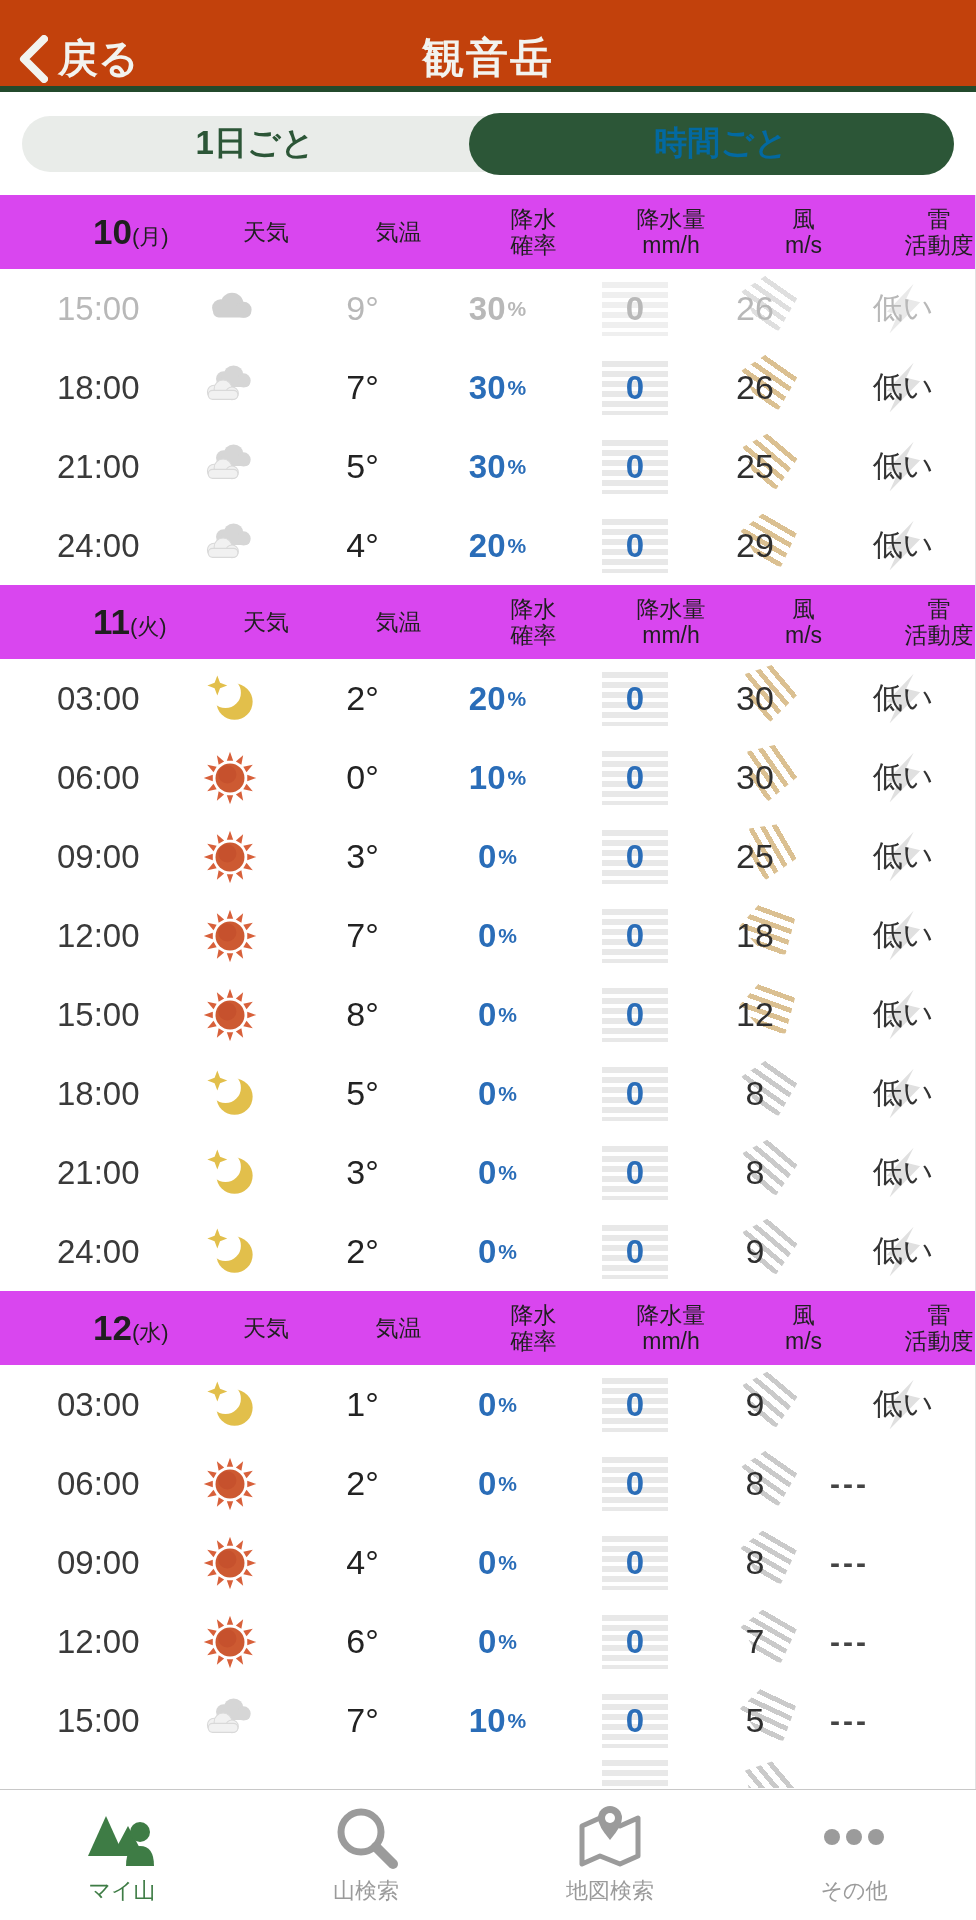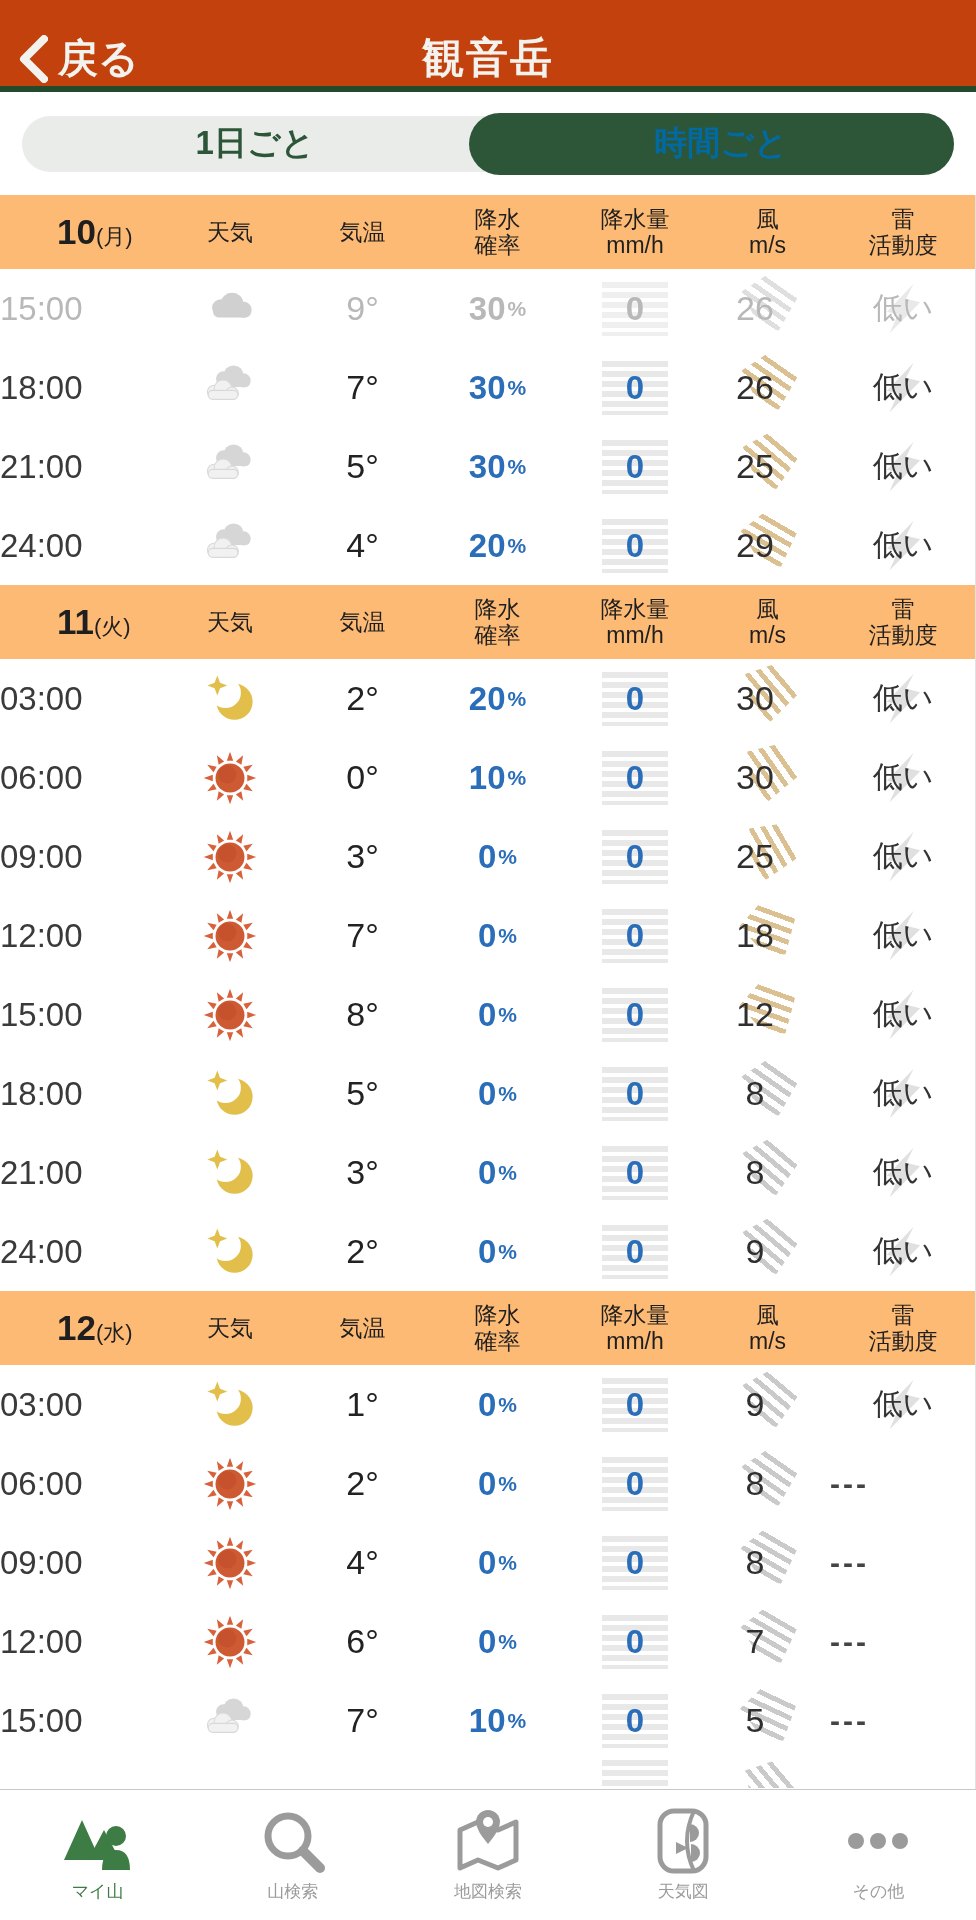--- a/index.html
+++ b/index.html
@@ -38,29 +38,29 @@
     font-size:33px;font-weight:700;color:#2c5637;cursor:pointer;z-index:1;
   }
   .seg-btn.selected{color:#0369a1;}
   
   .table{border-right:1px solid #e2e2e2;}
   .grid{
     display:grid;
     grid-template-columns:165px 130px 135px 135px 140px 125px 146px;
     align-items:center;
   }
-  .dayhead{height:74px;background:#fdba74;color:#1f1f1f;}
+  .dayhead{height:74px;background:#d946ef;color:#1f1f1f;padding-left:36px;}
   .dayhead .datecell{padding-left:57px;}
   .dayhead .d{font-size:35px;font-weight:700;}
   .dayhead .wd{font-size:22px;font-weight:500;}
   .ch{display:flex;flex-direction:column;align-items:center;justify-content:center;
       font-size:23px;line-height:1.15;font-weight:500;text-align:center;}
   .row{height:79px;}
   .cell{display:flex;align-items:center;justify-content:center;position:relative;}
-  .timecell{justify-content:flex-start;font-size:33px;color:#3a3a3a;font-weight:500;}
+  .timecell{justify-content:flex-start;padding-left:57px;font-size:33px;color:#3a3a3a;font-weight:500;}
   .wicon{width:58px;height:58px;display:block;}
   .temp{font-size:34px;color:#222;font-weight:500;}
   .pop{color:#2a6db8;font-weight:700;}
   .pop .n{font-size:33px;}
   .pop .u{font-size:21px;margin-left:2px;}
   .pbox{
     width:66px;height:54px;display:flex;align-items:center;justify-content:center;
     background:repeating-linear-gradient(to bottom,#e8e8e8 0 6px,#ffffff 6px 10px);
     font-size:33px;font-weight:700;color:#2a6db8;
   }
@@ -91,21 +91,21 @@
   .partial{height:29px;overflow:hidden;}
   
   .nav{
     position:absolute;left:0;bottom:0;width:976px;height:130px;
     background:#ffffff;border-top:1px solid #c8c8c8;
     display:flex;
   }
   .nav-item{flex:1;display:flex;flex-direction:column;align-items:center;justify-content:center;
     gap:6px;cursor:pointer;}
   .nav-item svg{display:block;}
-  .nav-label{font-size:17px;color:#9b9b9b;}
+  .nav-label{font-size:22px;color:#9b9b9b;}
   .nav-item.active .nav-label{color:#3e7c45;font-weight:500;}
 </style>
 </head>
 <body>
 
 <div class="appbar">
   <div class="back">
     <span>
       <svg width="30" height="48" viewBox="0 0 30 48">
           <polyline points="26,4 6,24 26,44" fill="none" stroke="#f2f3ef" stroke-width="8" stroke-linecap="round" stroke-linejoin="round"></polyline>
@@ -839,32 +839,20 @@
       <svg width="72" height="66" viewBox="0 0 72 66">
         <path d="M8 22 L26 14 L46 22 L64 14 L64 52 L46 60 L26 52 L8 60 Z" fill="none" stroke="#9b9b9b" stroke-width="5" stroke-linejoin="round"></path>
         <path d="M36 2 a12 12 0 0 1 12 12 q0 8 -12 22 q-12 -14 -12 -22 a12 12 0 0 1 12 -12 z" fill="#9b9b9b"></path>
         <circle cx="36" cy="14" r="5" fill="#ffffff"></circle>
       </svg>
     </span>
     <span class="nav-label">地図検索</span>
   </div>
   <div class="nav-item">
     <span>
-      <svg width="66" height="66" viewBox="0 0 66 66">
-        <rect x="10" y="3" width="46" height="60" rx="14" fill="none" stroke="#9b9b9b" stroke-width="5"></rect>
-        <path d="M44 3 q-14 30 0 60" fill="none" stroke="#9b9b9b" stroke-width="4"></path>
-        <path d="M40 16 a9 9 0 0 1 0 18 z" fill="#9b9b9b"></path>
-        <path d="M41 36 a9 9 0 0 1 0 18 z" fill="#9b9b9b"></path>
-        <polygon points="26,34 38,40 26,46" fill="#9b9b9b"></polygon>
-      </svg>
-    </span>
-    <span class="nav-label">天気図</span>
-  </div>
-  <div class="nav-item">
-    <span>
       <svg width="76" height="66" viewBox="0 0 76 66">
         <circle cx="16" cy="33" r="8" fill="#9b9b9b"></circle>
         <circle cx="38" cy="33" r="8" fill="#9b9b9b"></circle>
         <circle cx="60" cy="33" r="8" fill="#9b9b9b"></circle>
       </svg>
     </span>
     <span class="nav-label">その他</span>
   </div>
 </div>
 

